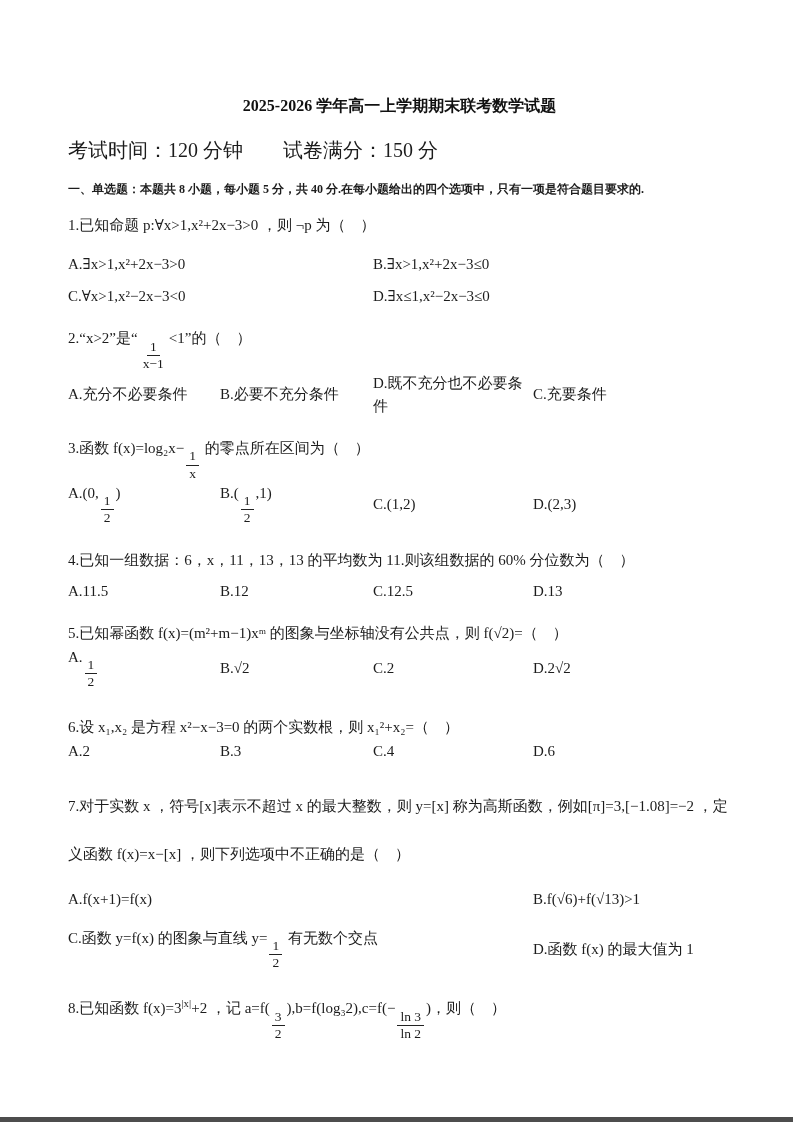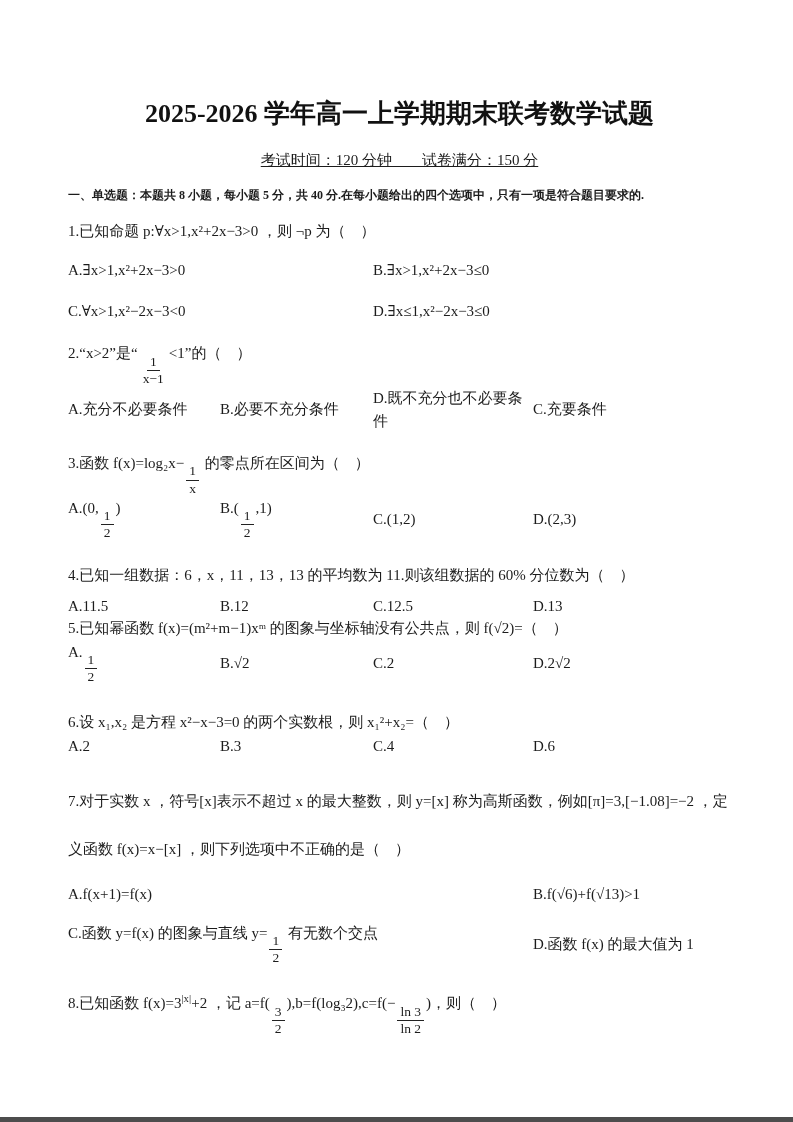--- a/index.html
+++ b/index.html
@@ -8,41 +8,41 @@
     width:793px;height:1122px;
     background:#ffffff;
     font-family:"Liberation Serif","DejaVu Serif",serif;
     color:#1c1c1c;
     font-size:15px;
     overflow:hidden;
     box-sizing:border-box;
     padding:96px 62px 0 68px;
   }
   .title{
-    text-align:center;font-weight:bold;font-size:26px;margin:0;color:#111;
+    text-align:center;font-weight:bold;font-size:16px;margin:0;color:#111;
   }
   .exam-info{
-    text-align:center;font-size:15px;margin:20px 0 0 0;text-decoration:underline;
+    text-align:left;font-size:20px;margin:20px 0 0 0;
   }
   .section-header{
     font-weight:bold;font-size:12px;line-height:26px;margin:12px 0 0 0;
   }
   .question{margin:0;}
   .stem{margin:0;line-height:1.55;}
   .q1 .stem{margin-top:12px;}
   .q2 .stem{margin-top:20px;}
   .q3 .stem{margin-top:20px;}
   .q4 .stem{margin-top:22px;}
-  .q5 .stem{margin-top:0;}
+  .q5 .stem{margin-top:20px;}
   .q6 .stem{margin-top:26px;}
   .q7 .stem{margin-top:20px;line-height:48px;}
   .q8 .stem{margin-top:24px;}
   .opts{display:grid;align-items:center;}
   .grid4{grid-template-columns:152px 153px 160px 1fr;row-gap:18px;}
-  .grid2a{grid-template-columns:305px 1fr;margin-top:16px;row-gap:18px;}
+  .grid2a{grid-template-columns:305px 1fr;margin-top:16px;row-gap:9px;}
   .grid2b{grid-template-columns:465px 1fr;margin-top:10px;row-gap:16px;}
   .opt{display:block;line-height:1.5;}
   .frac{
     display:inline-flex;flex-direction:column;align-items:center;
     vertical-align:-0.55em;margin:0 2px;font-size:0.9em;line-height:1.2;text-align:center;
   }
   .frac .fn{border-bottom:1.2px solid #222;padding:0 3px;display:block;}
   .frac .fd{padding:0 3px;display:block;}
   sup{font-size:0.72em;}
   .bottom-bar{

